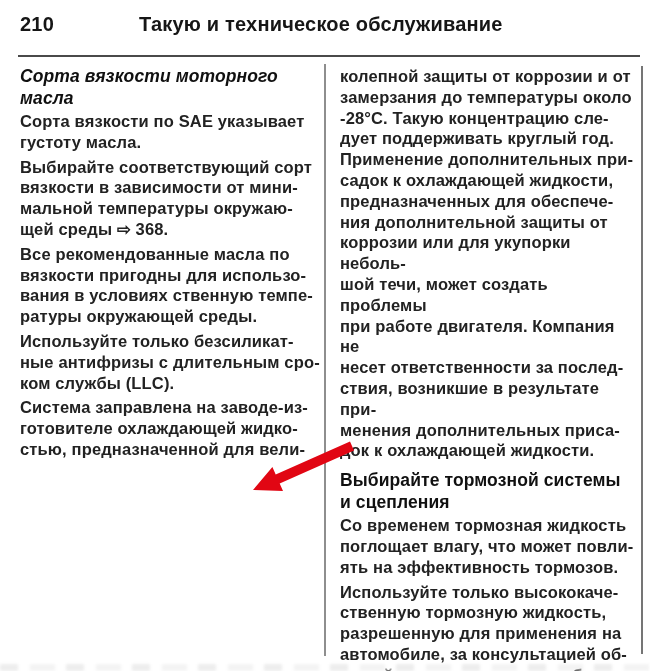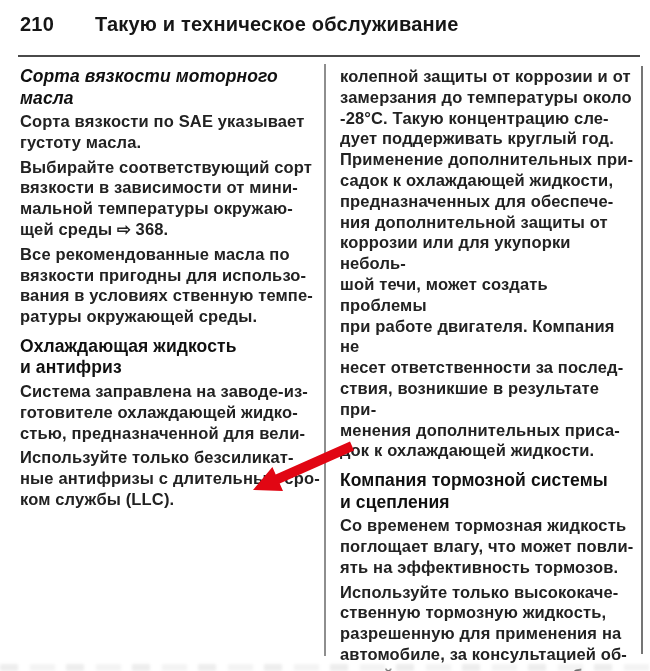--- a/index.html
+++ b/index.html
@@ -9,20 +9,21 @@
     font-family:"Liberation Sans", sans-serif;
     color:#1e1e1e;
     position:relative;
     overflow:hidden;
   }
   .page-header {
     position:absolute; top:13px; left:20px;
     display:flex; align-items:baseline;
     font-weight:bold; font-size:20px; color:#161616;
     letter-spacing:0.2px;
+    gap:44px;
   }
   .page-num { width:75px; }
   .header-rule {
     position:absolute; top:55px; left:18px;
     width:622px; height:2px; background:#4a4a4a;
   }
   .col {
     position:absolute; top:66px;
     font-size:16.5px; line-height:20.8px;
     letter-spacing:0.15px;
@@ -80,49 +81,47 @@
   <p>Сорта вязкости по SAE указывает
 густоту масла.</p>
   <p>Выбирайте соответствующий сорт
 вязкости в зависимости от мини-
 мальной температуры окружаю-
 щей среды ⇨ 368.</p>
   <p>Все рекомендованные масла по
 вязкости пригодны для использо-
 вания в условиях ственную темпе-
 ратуры окружающей среды.</p>
-  <h2>Охлаждающая жидкость
-и антифриз</h2>
+  <p>Используйте только безсиликат-
+ные антифризы с длительным сро-
+ком службы (LLC).</p>
   <p>Система заправлена на заводе-из-
 готовителе охлаждающей жидко-
 стью, предназначенной для вели-</p>
-  <p>Используйте только безсиликат-
-ные антифризы с длительным сро-
-ком службы (LLC).</p>
 </div>
 
 <div class="divider-center"></div>
 
 <div class="col col-right">
   <p>колепной защиты от коррозии и от
 замерзания до температуры около
 -28°C. Такую концентрацию сле-
 дует поддерживать круглый год.
 Применение дополнительных при-
 садок к охлаждающей жидкости,
 предназначенных для обеспече-
 ния дополнительной защиты от
 коррозии или для укупорки неболь-
 шой течи, может создать проблемы
 при работе двигателя. Компания не
 несет ответственности за послед-
 ствия, возникшие в результате при-
 менения дополнительных приса-
 док к охлаждающей жидкости.</p>
-  <h2>Компания тормозной системы
+  <h2>Выбирайте тормозной системы
 и сцепления</h2>
   <p>Со временем тормозная жидкость
 поглощает влагу, что может повли-
 ять на эффективность тормозов.</p>
   <p>Используйте только высококаче-
 ственную тормозную жидкость,
 разрешенную для применения на
 автомобиле, за консультацией об-
 ращайтесь на станцию техобслу-
 живания.</p>

